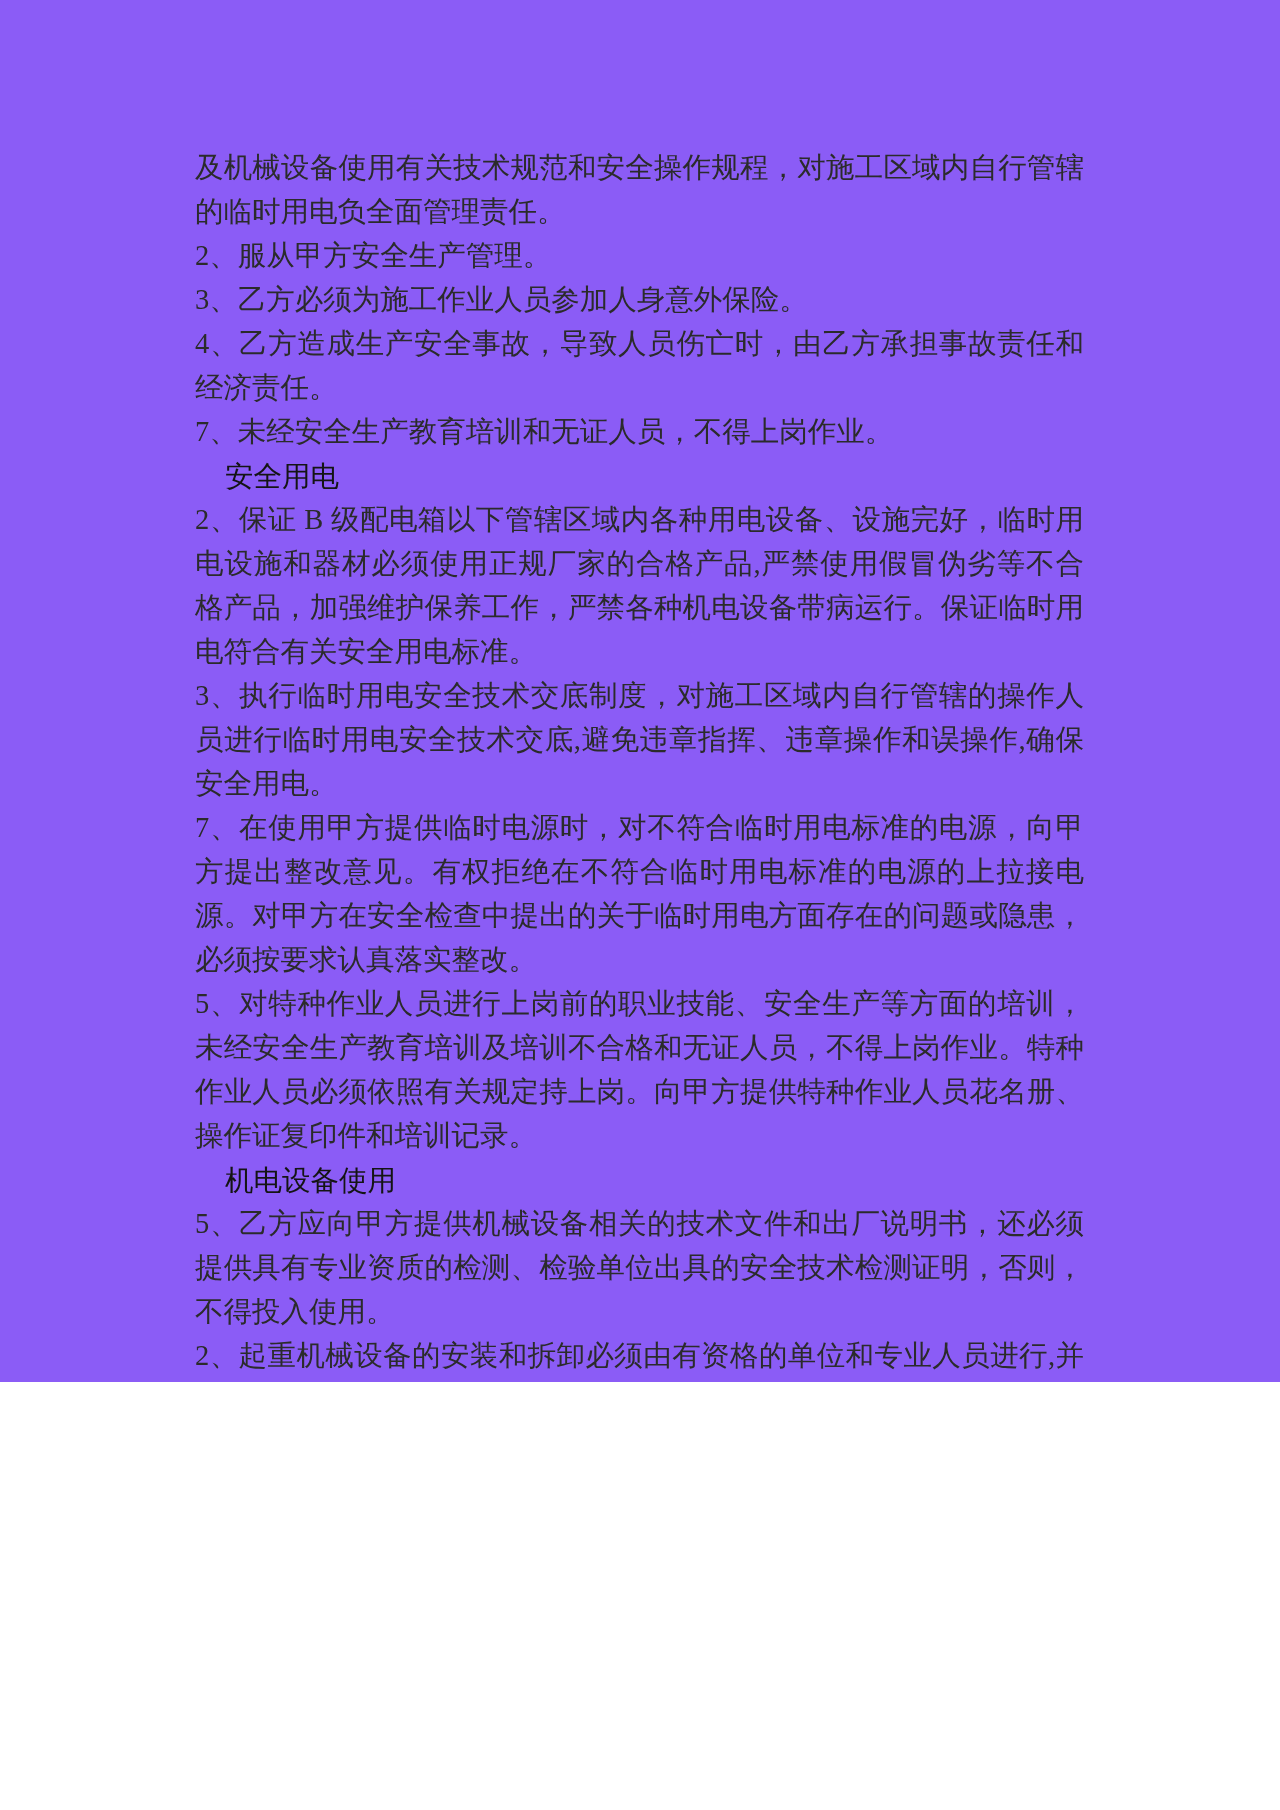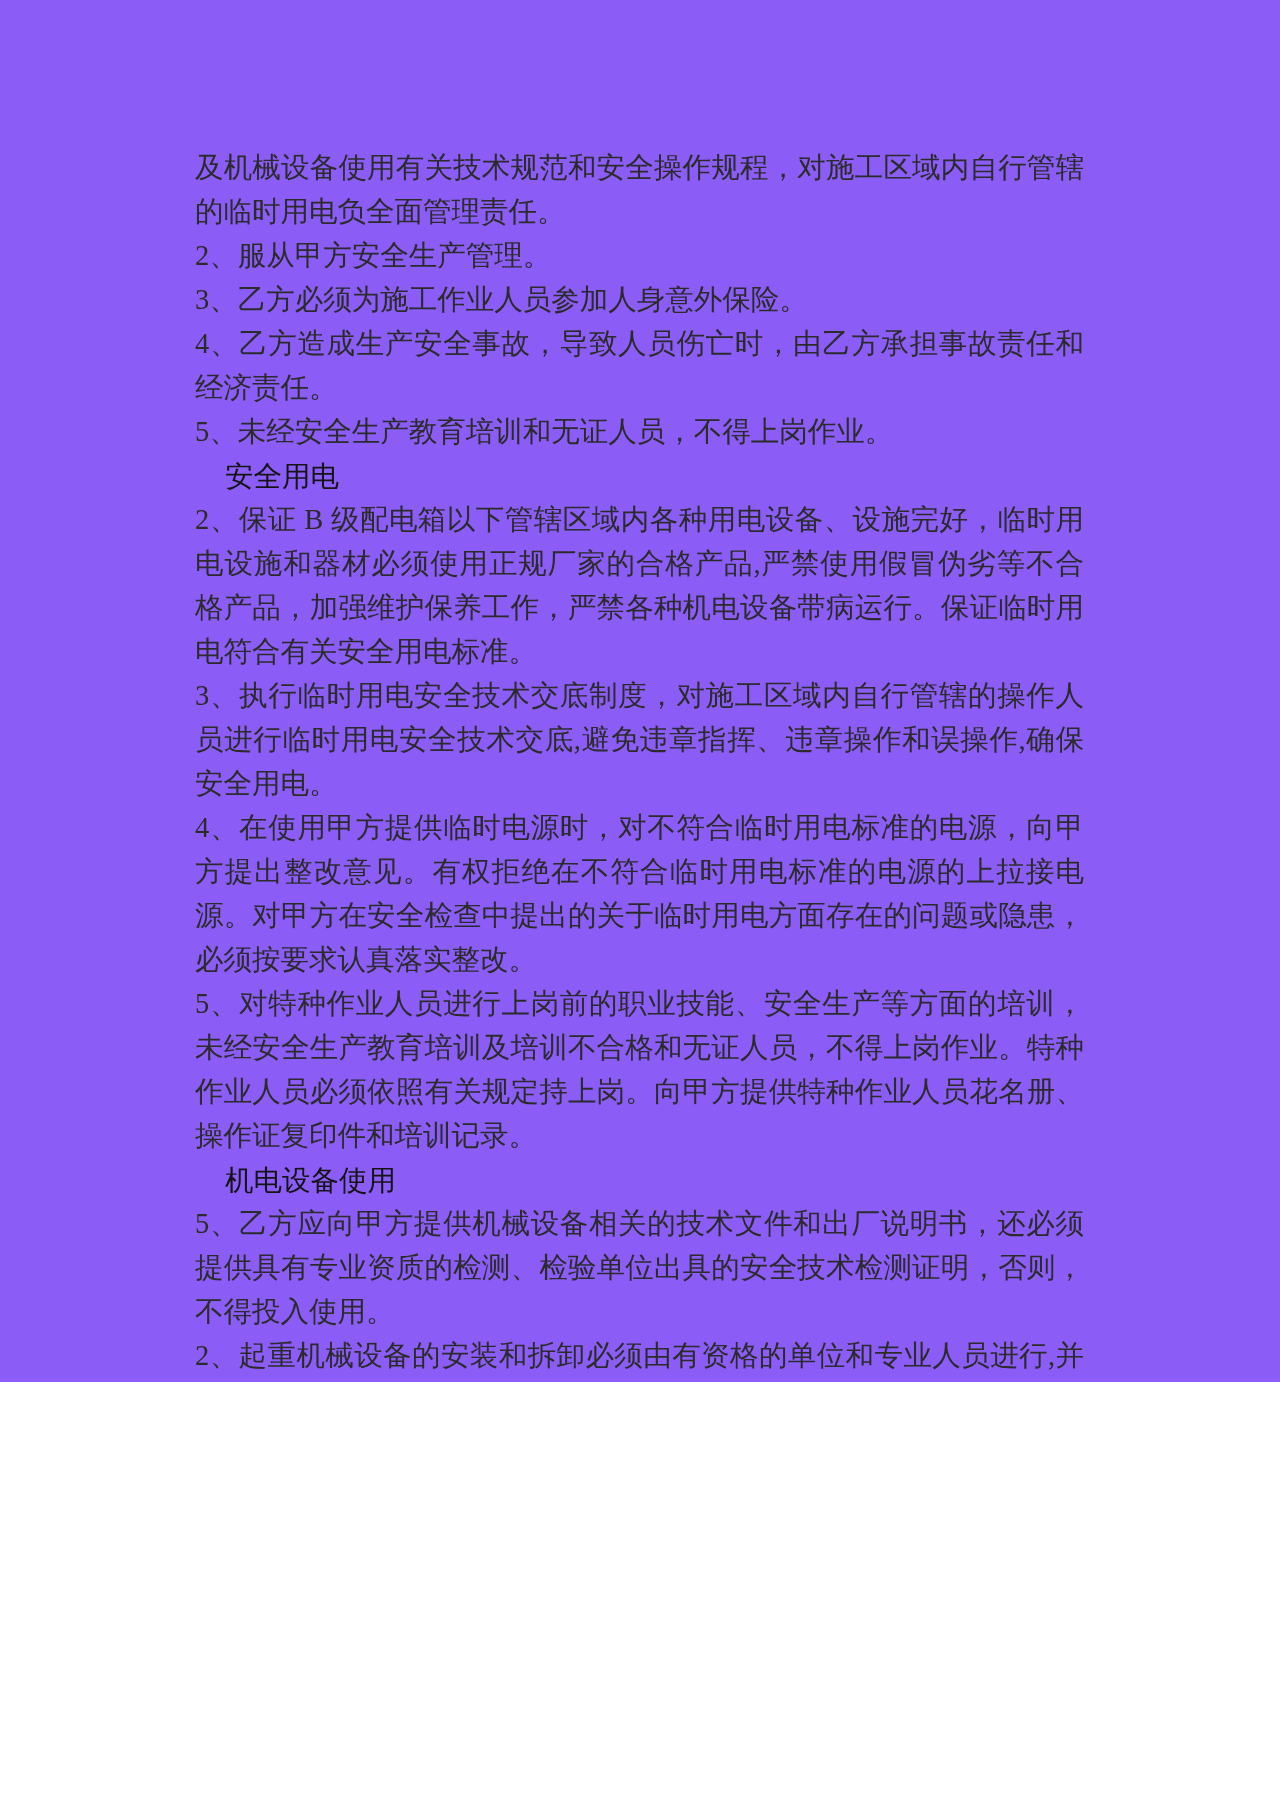--- a/index.html
+++ b/index.html
@@ -70,25 +70,25 @@
   <div class="watermark" style="color:#ececec;">
     <div class="wm-title">简用合同</div>
     <div class="wm-sub">源文件下载无水印</div>
   </div>
 
   <div class="doc">
     <p class="body">及机械设备使用有关技术规范和安全操作规程，对施工区域内自行管辖的临时用电负全面管理责任。</p>
     <p class="body">2、服从甲方安全生产管理。</p>
     <p class="body">3、乙方必须为施工作业人员参加人身意外保险。</p>
     <p class="body">4、乙方造成生产安全事故，导致人员伤亡时，由乙方承担事故责任和经济责任。</p>
-    <p class="body">5、未经安全生产教育培训和无证人员，不得上岗作业。</p>
+    <p class="body">7、未经安全生产教育培训和无证人员，不得上岗作业。</p>
     <p class="heading">安全用电</p>
     <p class="body">2、保证 B 级配电箱以下管辖区域内各种用电设备、设施完好，临时用电设施和器材必须使用正规厂家的合格产品,严禁使用假冒伪劣等不合格产品，加强维护保养工作，严禁各种机电设备带病运行。保证临时用电符合有关安全用电标准。</p>
     <p class="body">3、执行临时用电安全技术交底制度，对施工区域内自行管辖的操作人员进行临时用电安全技术交底,避免违章指挥、违章操作和误操作,确保安全用电。</p>
-    <p class="body">4、在使用甲方提供临时电源时，对不符合临时用电标准的电源，向甲方提出整改意见。有权拒绝在不符合临时用电标准的电源的上拉接电源。对甲方在安全检查中提出的关于临时用电方面存在的问题或隐患，必须按要求认真落实整改。</p>
+    <p class="body">7、在使用甲方提供临时电源时，对不符合临时用电标准的电源，向甲方提出整改意见。有权拒绝在不符合临时用电标准的电源的上拉接电源。对甲方在安全检查中提出的关于临时用电方面存在的问题或隐患，必须按要求认真落实整改。</p>
     <p class="body">5、对特种作业人员进行上岗前的职业技能、安全生产等方面的培训，未经安全生产教育培训及培训不合格和无证人员，不得上岗作业。特种作业人员必须依照有关规定持上岗。向甲方提供特种作业人员花名册、操作证复印件和培训记录。</p>
     <p class="heading">机电设备使用</p>
     <p class="body">5、乙方应向甲方提供机械设备相关的技术文件和出厂说明书，还必须提供具有专业资质的检测、检验单位出具的安全技术检测证明，否则，不得投入使用。</p>
     <p class="body">2、起重机械设备的安装和拆卸必须由有资格的单位和专业人员进行,并应有专人定期进行维修和保养,对达不到安全要求又不能修复的机械设备，必须即停用，撤离施工现场。</p>
     <p class="heading">设施完好</p>
   </div>
 
 </div>
 
 </body></html>

